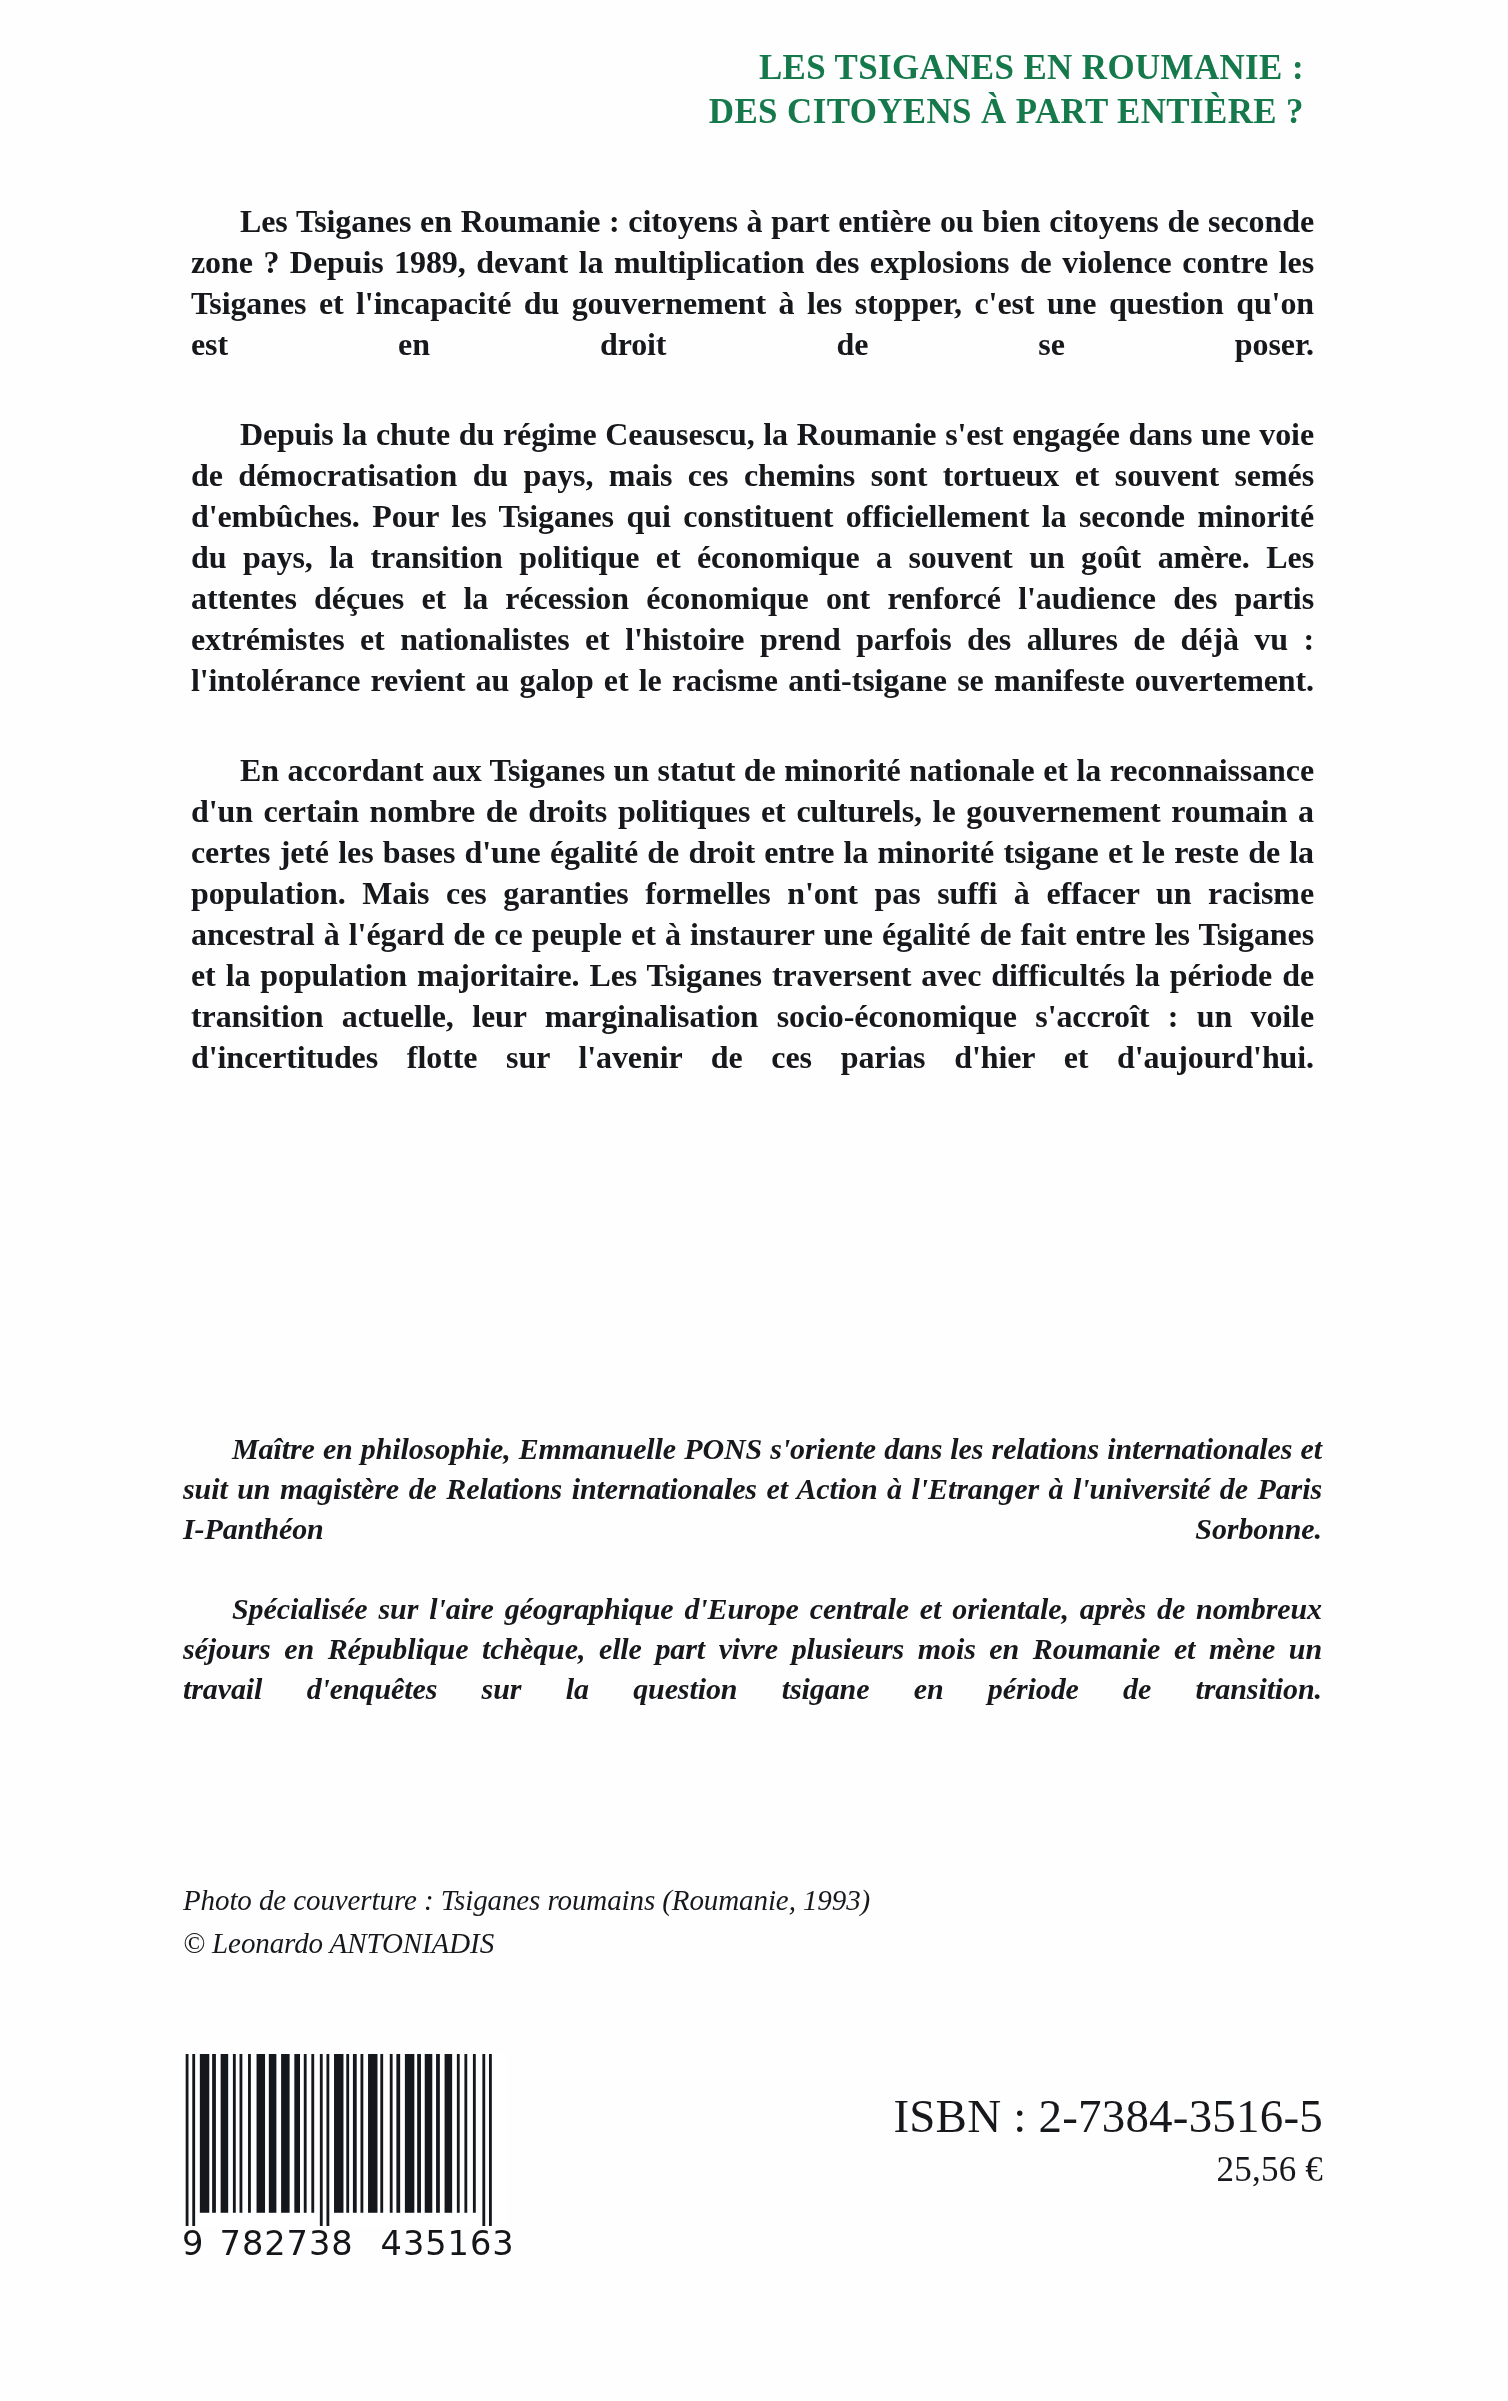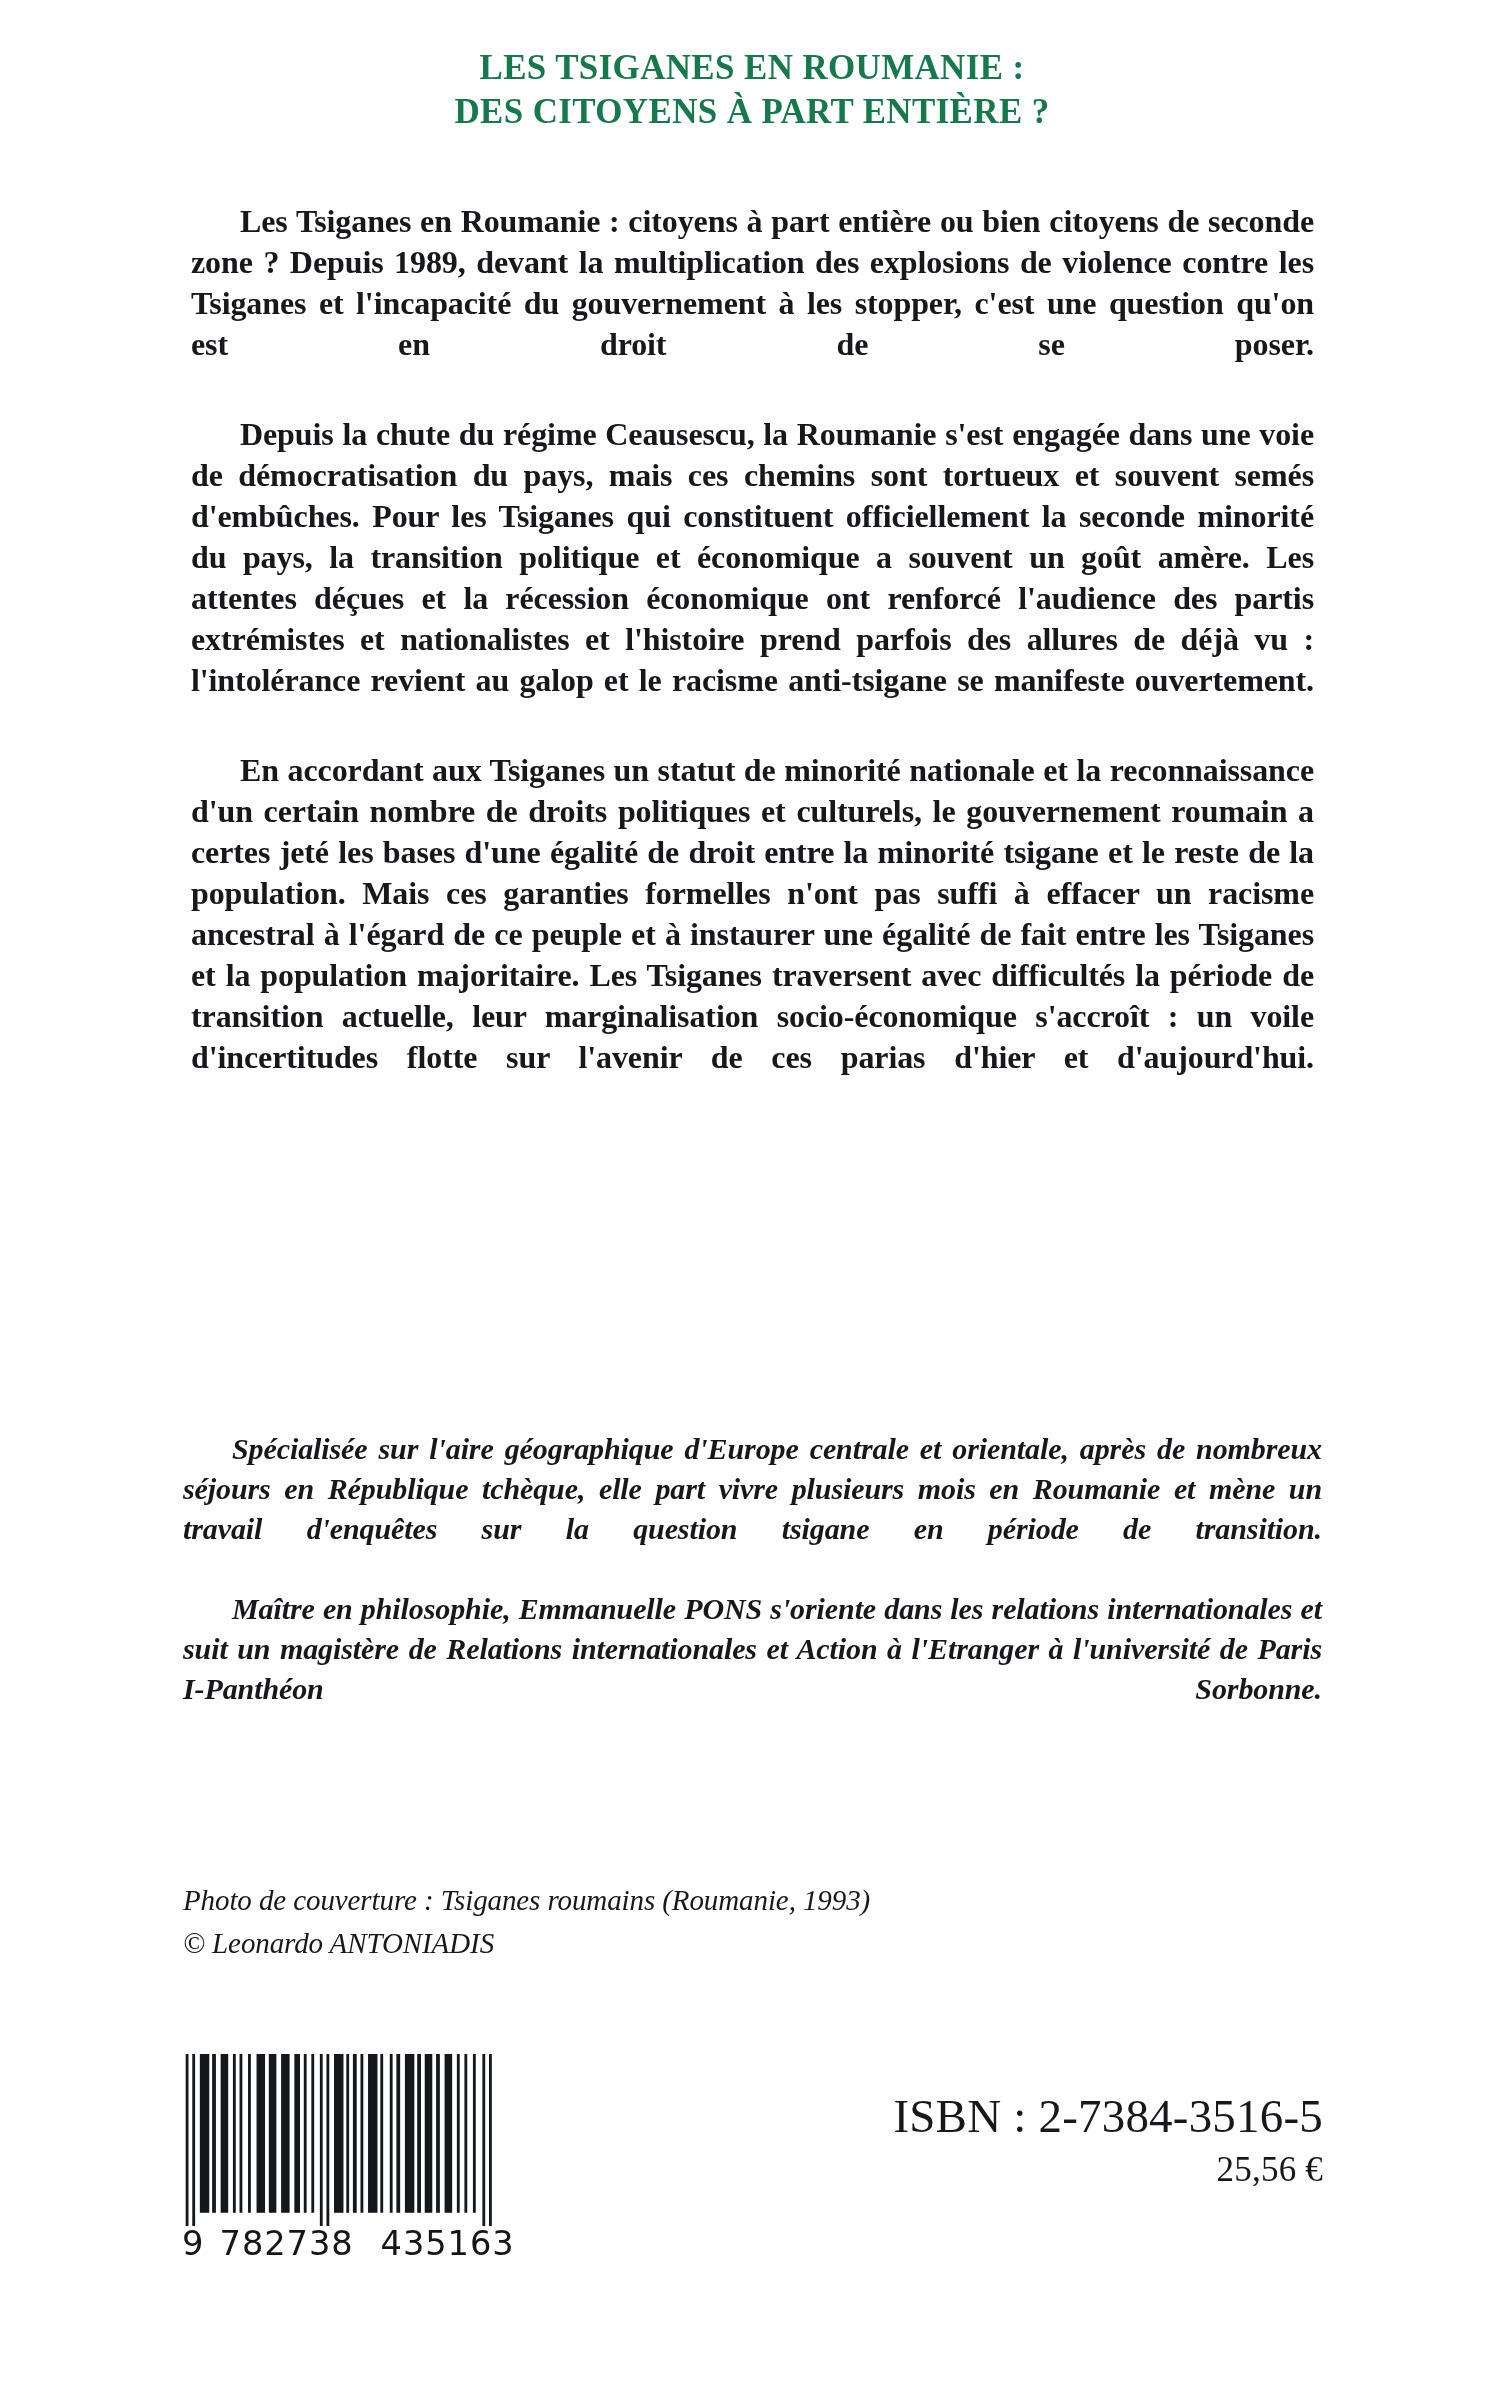--- a/index.html
+++ b/index.html
@@ -21,21 +21,21 @@
     inset: 0;
     background: #fefefe;
   }
 
   
   .title-block {
     position: absolute;
     left: 183px;
     top: 45px;
     width: 1138px;
-    text-align: center;
+    text-align: right;
   }
   .title-line {
     font-family: "Liberation Serif", "DejaVu Serif", serif;
     font-weight: bold;
     font-size: 36px;
     line-height: 44px;
     letter-spacing: 0.4px;
     color: #16794b;
     white-space: nowrap;
     transform: scaleX(0.97);
@@ -181,22 +181,22 @@
     <div class="title-line">DES CITOYENS À PART ENTIÈRE ?</div>
   </div>
 
   <div class="body-block">
     <p class="para">Les Tsiganes en Roumanie : citoyens à part entière ou bien citoyens de seconde zone ? Depuis 1989, devant la multiplication des explosions de violence contre les Tsiganes et l'incapacité du gouvernement à les stopper, c'est une question qu'on est en droit de se poser.</p>
     <p class="para">Depuis la chute du régime Ceausescu, la Roumanie s'est engagée dans une voie de démocratisation du pays, mais ces chemins sont tortueux et souvent semés d'embûches. Pour les Tsiganes qui constituent officiellement la seconde minorité du pays, la transition politique et économique a souvent un goût amère. Les attentes déçues et la récession économique ont renforcé l'audience des partis extrémistes et nationalistes et l'histoire prend parfois des allures de déjà vu : l'intolérance revient au galop et le racisme anti-tsigane se manifeste ouvertement.</p>
     <p class="para">En accordant aux Tsiganes un statut de minorité nationale et la reconnaissance d'un certain nombre de droits politiques et culturels, le gouvernement roumain a certes jeté les bases d'une égalité de droit entre la minorité tsigane et le reste de la population. Mais ces garanties formelles n'ont pas suffi à effacer un racisme ancestral à l'égard de ce peuple et à instaurer une égalité de fait entre les Tsiganes et la population majoritaire. Les Tsiganes traversent avec difficultés la période de transition actuelle, leur marginalisation socio-économique s'accroît : un voile d'incertitudes flotte sur l'avenir de ces parias d'hier et d'aujourd'hui.</p>
   </div>
 
   <div class="bio-block">
+    <p class="bio">Maître en philosophie, Emmanuelle PONS s'oriente dans les relations internationales et suit un magistère de Relations internationales et Action à l'Etranger à l'université de Paris I-Panthéon Sorbonne.</p>
     <p class="bio">Spécialisée sur l'aire géographique d'Europe centrale et orientale, après de nombreux séjours en République tchèque, elle part vivre plusieurs mois en Roumanie et mène un travail d'enquêtes sur la question tsigane en période de transition.</p>
-    <p class="bio">Maître en philosophie, Emmanuelle PONS s'oriente dans les relations internationales et suit un magistère de Relations internationales et Action à l'Etranger à l'université de Paris I-Panthéon Sorbonne.</p>
   </div>
 
   <div class="credit-block">
     <div class="credit-line">Photo de couverture : Tsiganes roumains (Roumanie, 1993)</div>
     <div class="credit-line">© Leonardo ANTONIADIS</div>
   </div>
 
   <div class="footer">
 
     <div class="barcode-wrap">

